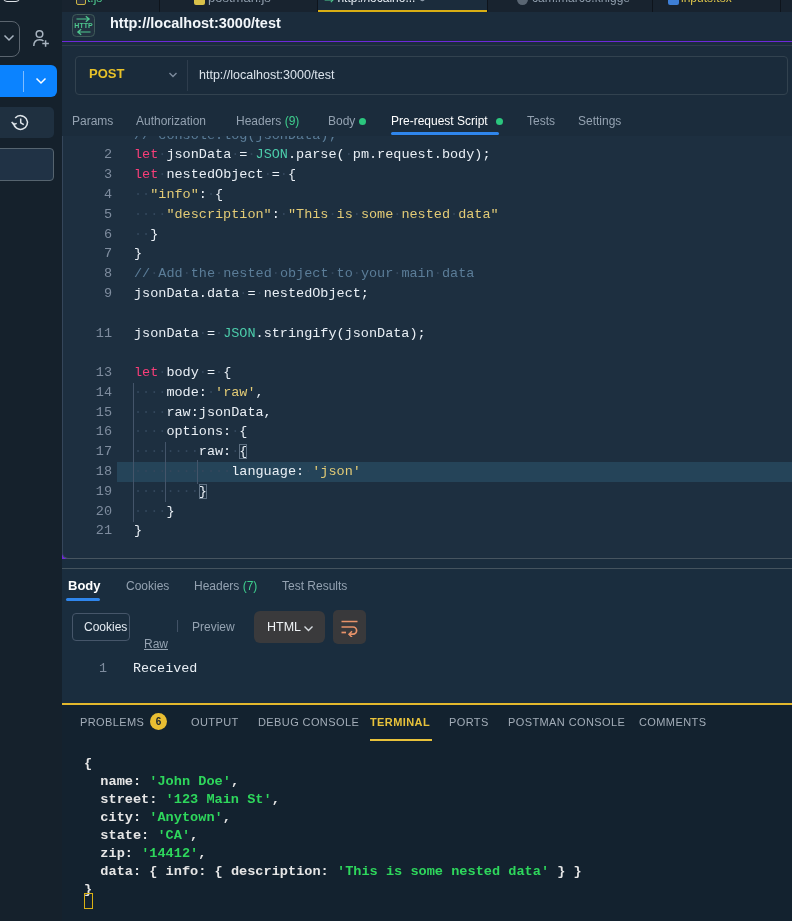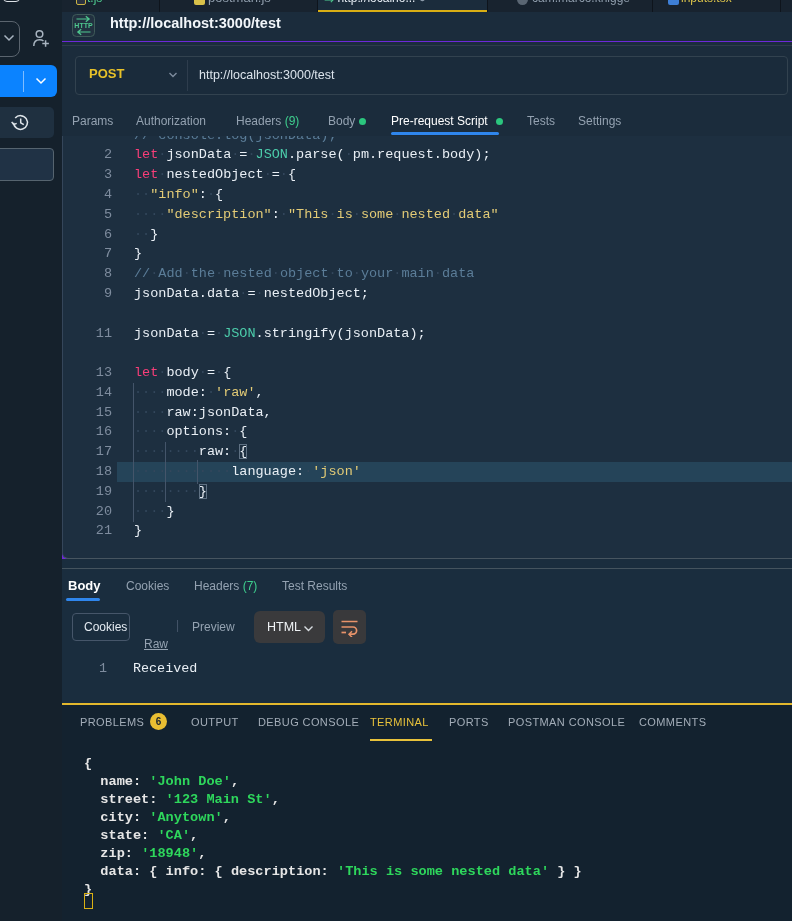--- a/index.html
+++ b/index.html
@@ -144,31 +144,31 @@
       </div>
       <span class="abs" style="left:34px;top:102px;width:11px;text-align:right;font-family:'Liberation Mono',monospace;font-size:13.4px;color:#7E8C9E;">1</span>
       <span class="abs" style="left:71px;top:102px;font-family:'Liberation Mono',monospace;font-size:13.4px;color:#E9EFF5;">Received</span>
     </div>
     <div id="goldline"></div>
     <div id="panel" style="font-size:11px;color:#A3ADB8;">
       <span class="abs" style="left:18px;top:11px;letter-spacing:0.4px;">PROBLEMS</span>
       <span class="abs" style="left:88px;top:8px;width:17px;height:17px;border-radius:50%;background:#E9BE32;color:#1A232E;font-size:10px;font-weight:bold;text-align:center;line-height:17px;">6</span>
       <span class="abs" style="left:129px;top:11px;letter-spacing:0.4px;">OUTPUT</span>
       <span class="abs" style="left:196px;top:11px;letter-spacing:0.4px;">DEBUG CONSOLE</span>
-      <span class="abs" style="left:308px;top:11px;letter-spacing:0.4px;color:#E8C23B;font-weight:normal;">TERMINAL</span>
+      <span class="abs" style="left:308px;top:11px;letter-spacing:0.4px;color:#E8C23B;font-weight:bold;">TERMINAL</span>
       <div class="abs" style="left:308px;top:34px;width:62px;height:2px;background:#E8C23B;"></div>
       <span class="abs" style="left:387px;top:11px;letter-spacing:0.4px;">PORTS</span>
       <span class="abs" style="left:446px;top:11px;letter-spacing:0.4px;">POSTMAN CONSOLE</span>
       <span class="abs" style="left:577px;top:11px;letter-spacing:0.4px;">COMMENTS</span>
       <div class="abs" id="term" style="left:22px;top:50px;font-family:'Liberation Mono',monospace;font-size:13.6px;font-weight:bold;color:#E6E6E6;line-height:18px;white-space:pre;">{
   <span>name:</span> <b>'John Doe'</b>,
   <span>street:</span> <b>'123 Main St'</b>,
   <span>city:</span> <b>'Anytown'</b>,
   <span>state:</span> <b>'CA'</b>,
-  <span>zip:</span> <b>'18948'</b>,
+  <span>zip:</span> <b>'14412'</b>,
   <span>data:</span> { <span>info:</span> { <span>description:</span> <b>'This is some nested data'</b> } }
 }</div>
       <div class="abs" style="left:22px;top:188px;width:9px;height:16px;border:1px solid #D9B014;"></div>
     </div>
   </div>
   <div id="side">
     <div class="abs" style="left:3px;top:-8px;width:17px;height:10px;border:1.5px solid #DDE2E7;border-radius:4px;"></div>
     <div class="abs" style="left:-8px;top:21px;width:28px;height:36px;border:1.3px solid #5A646E;border-radius:8px;"></div>
     <svg class="abs" style="left:3px;top:34px;" width="12" height="9" viewBox="0 0 12 9">
         <path d="M1.5 1.5 l4.5 4.5 L10.5 1.5" stroke="#A8B4C0" stroke-width="1.5" fill="none"></path>

